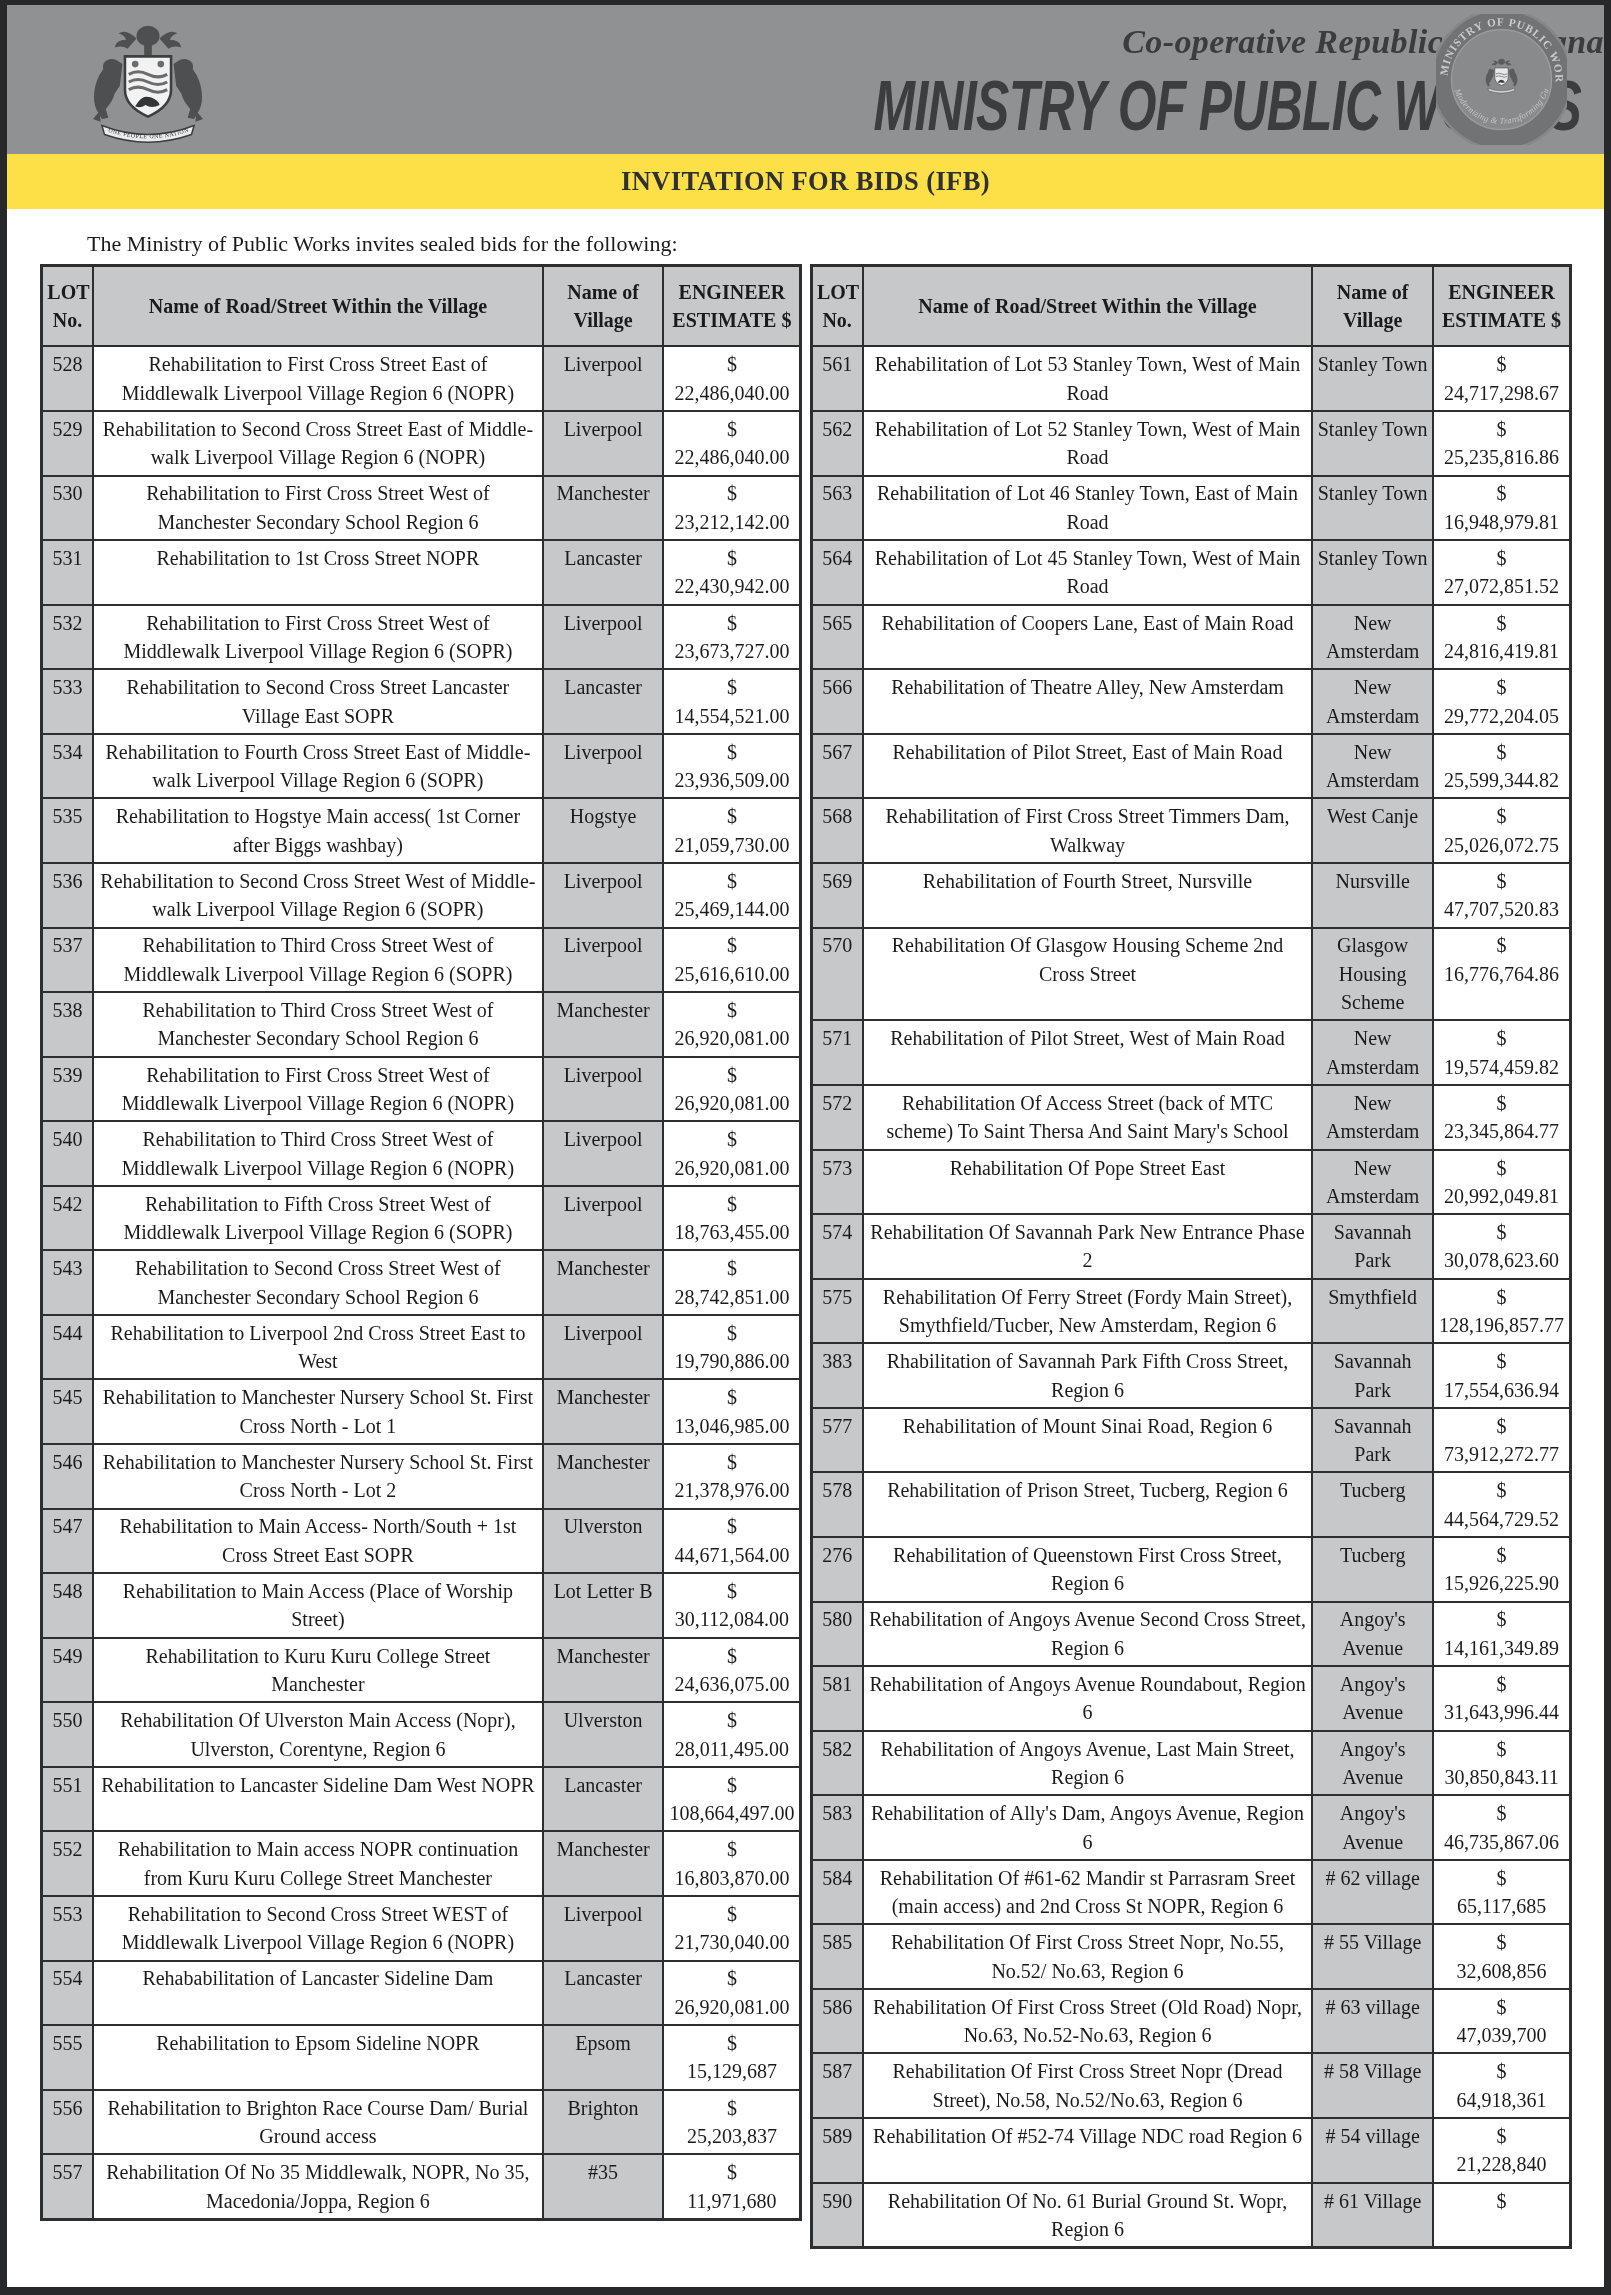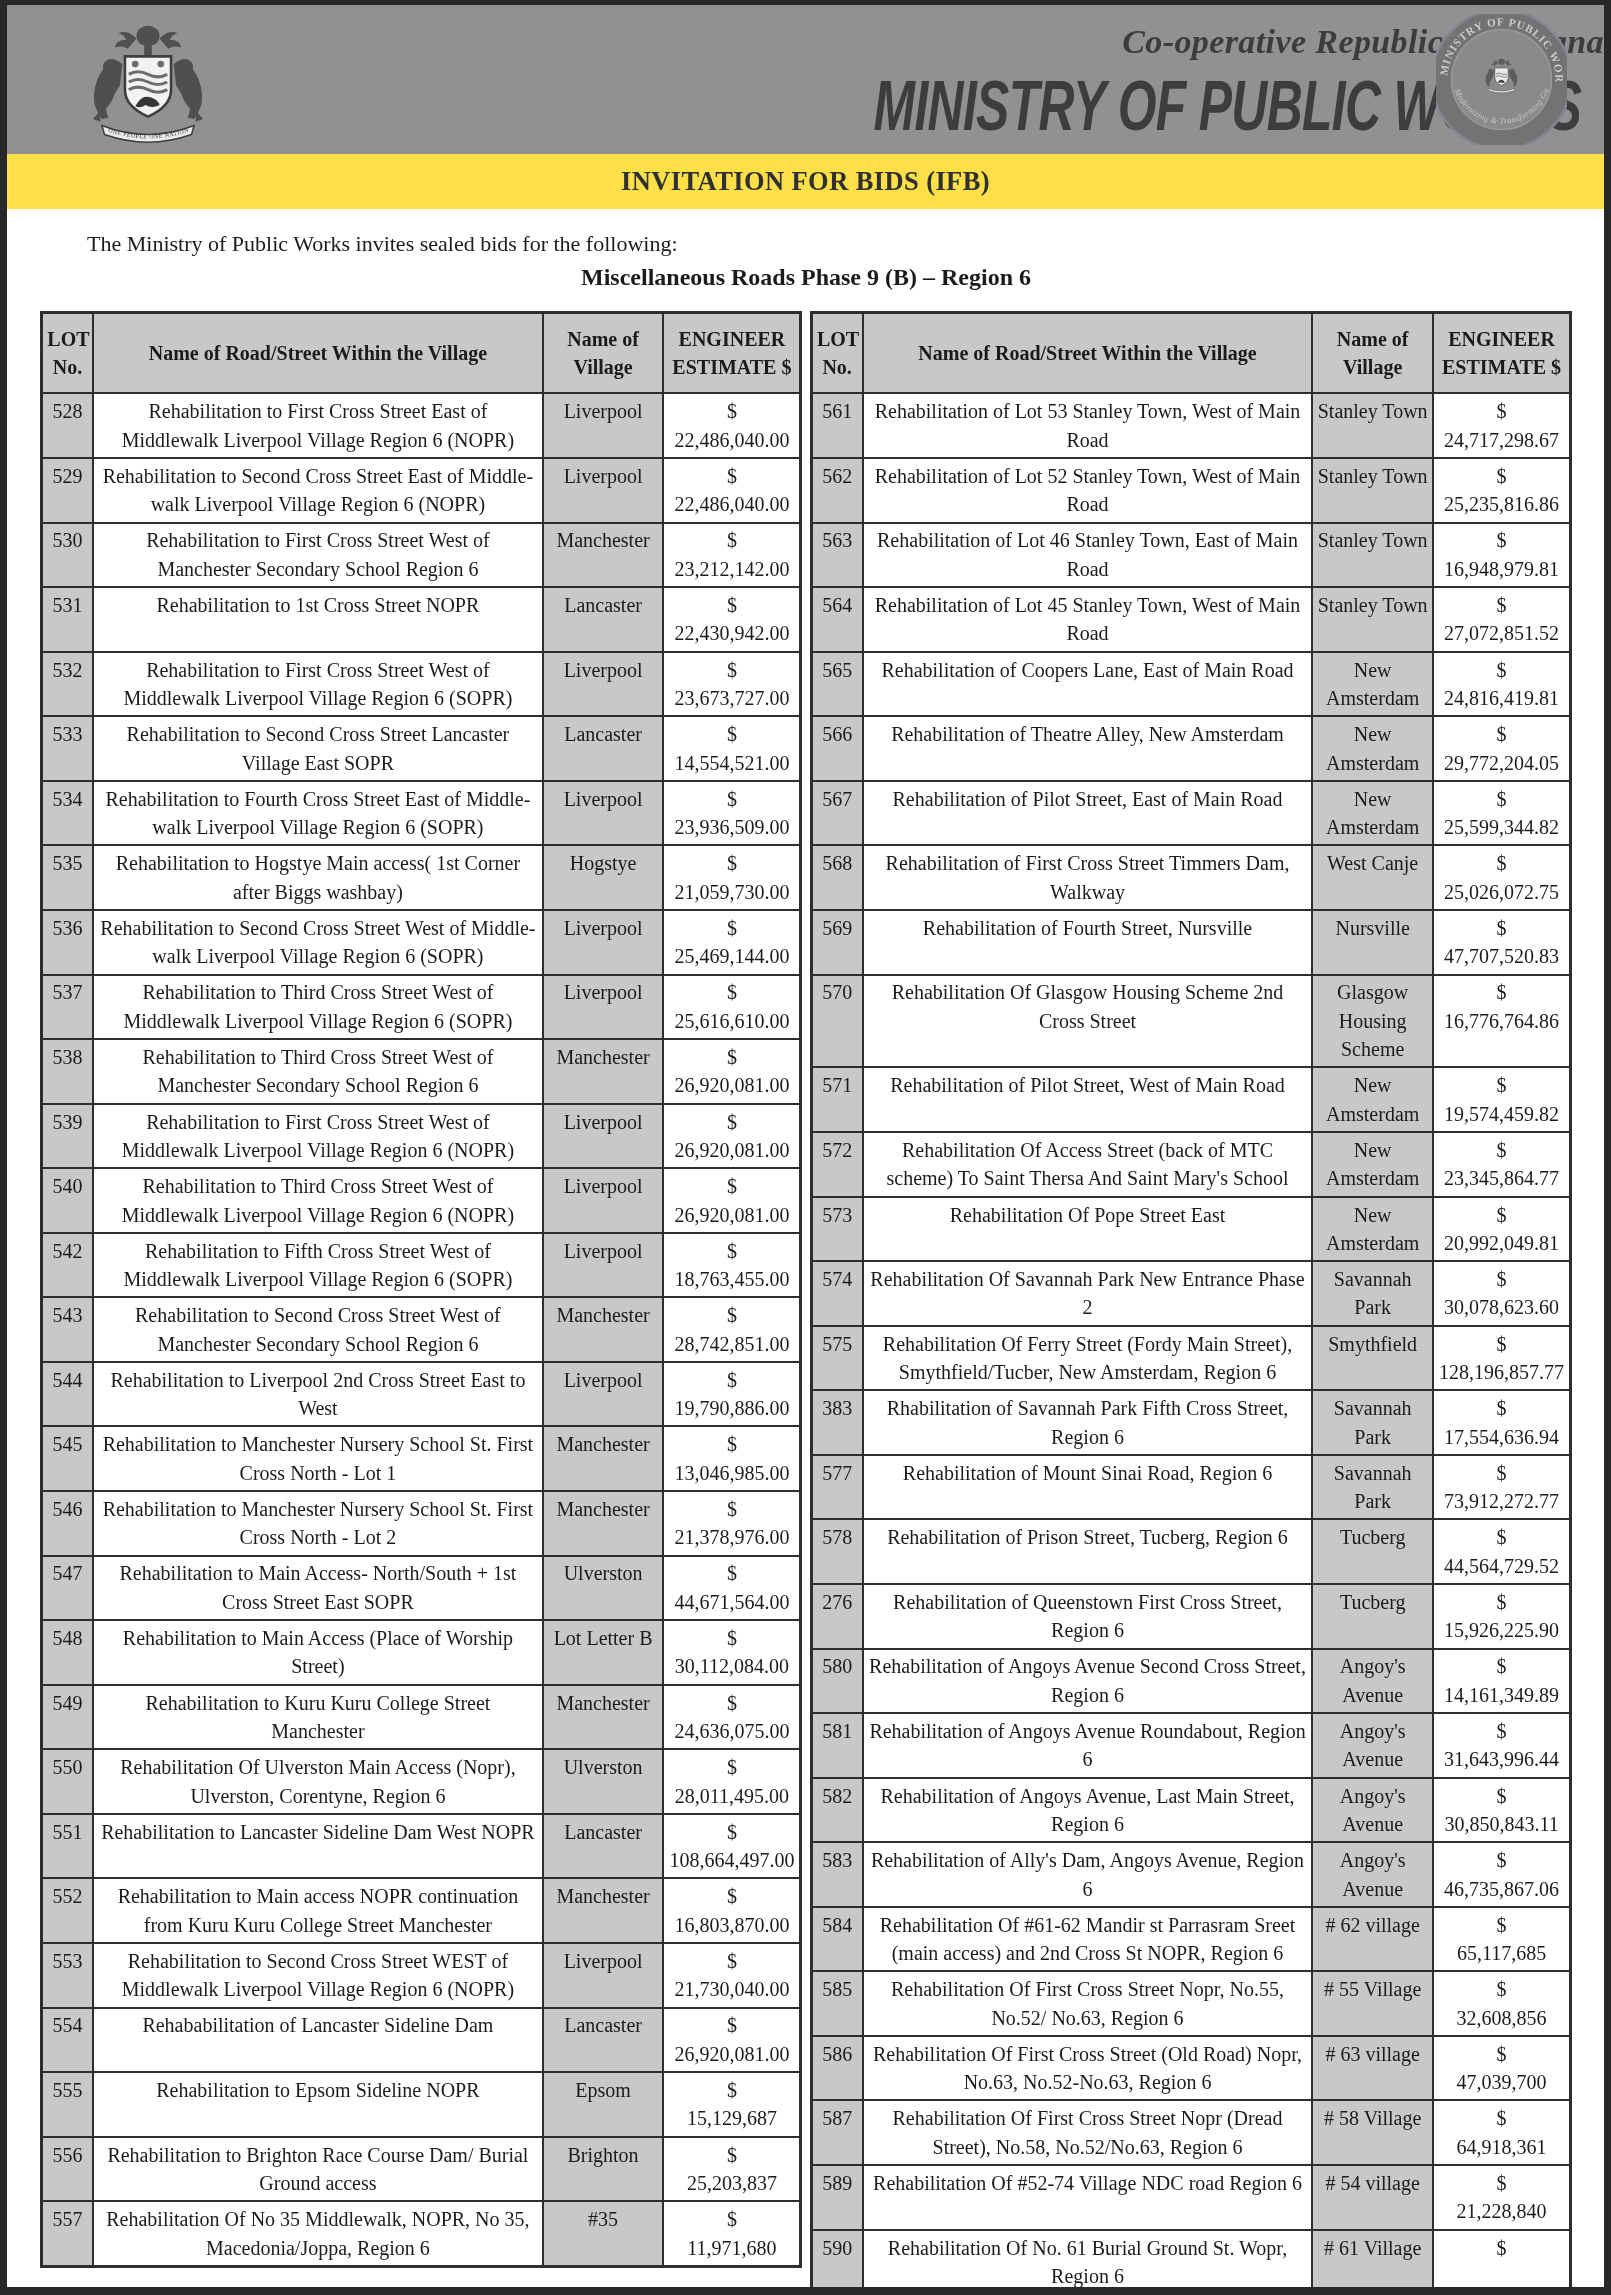--- a/index.html
+++ b/index.html
@@ -119,21 +119,20 @@
       </g>
     </svg>
   </header>
 
   <div class="band-ifb">
     <span class="ifb-title">INVITATION FOR BIDS (IFB)</span>
   </div>
 
   <main>
     <p class="intro">The Ministry of Public Works invites sealed bids for the following:</p>
-    <h2 class="phase">Miscellaneous Roads Phase 9 (B) – Region 6</h2>
 
     <div class="tables">
 
       <table class="bids">
         <colgroup>
           <col class="col-lot">
             <col class="col-road">
             <col class="col-village">
             <col class="col-est">
         </colgroup>

